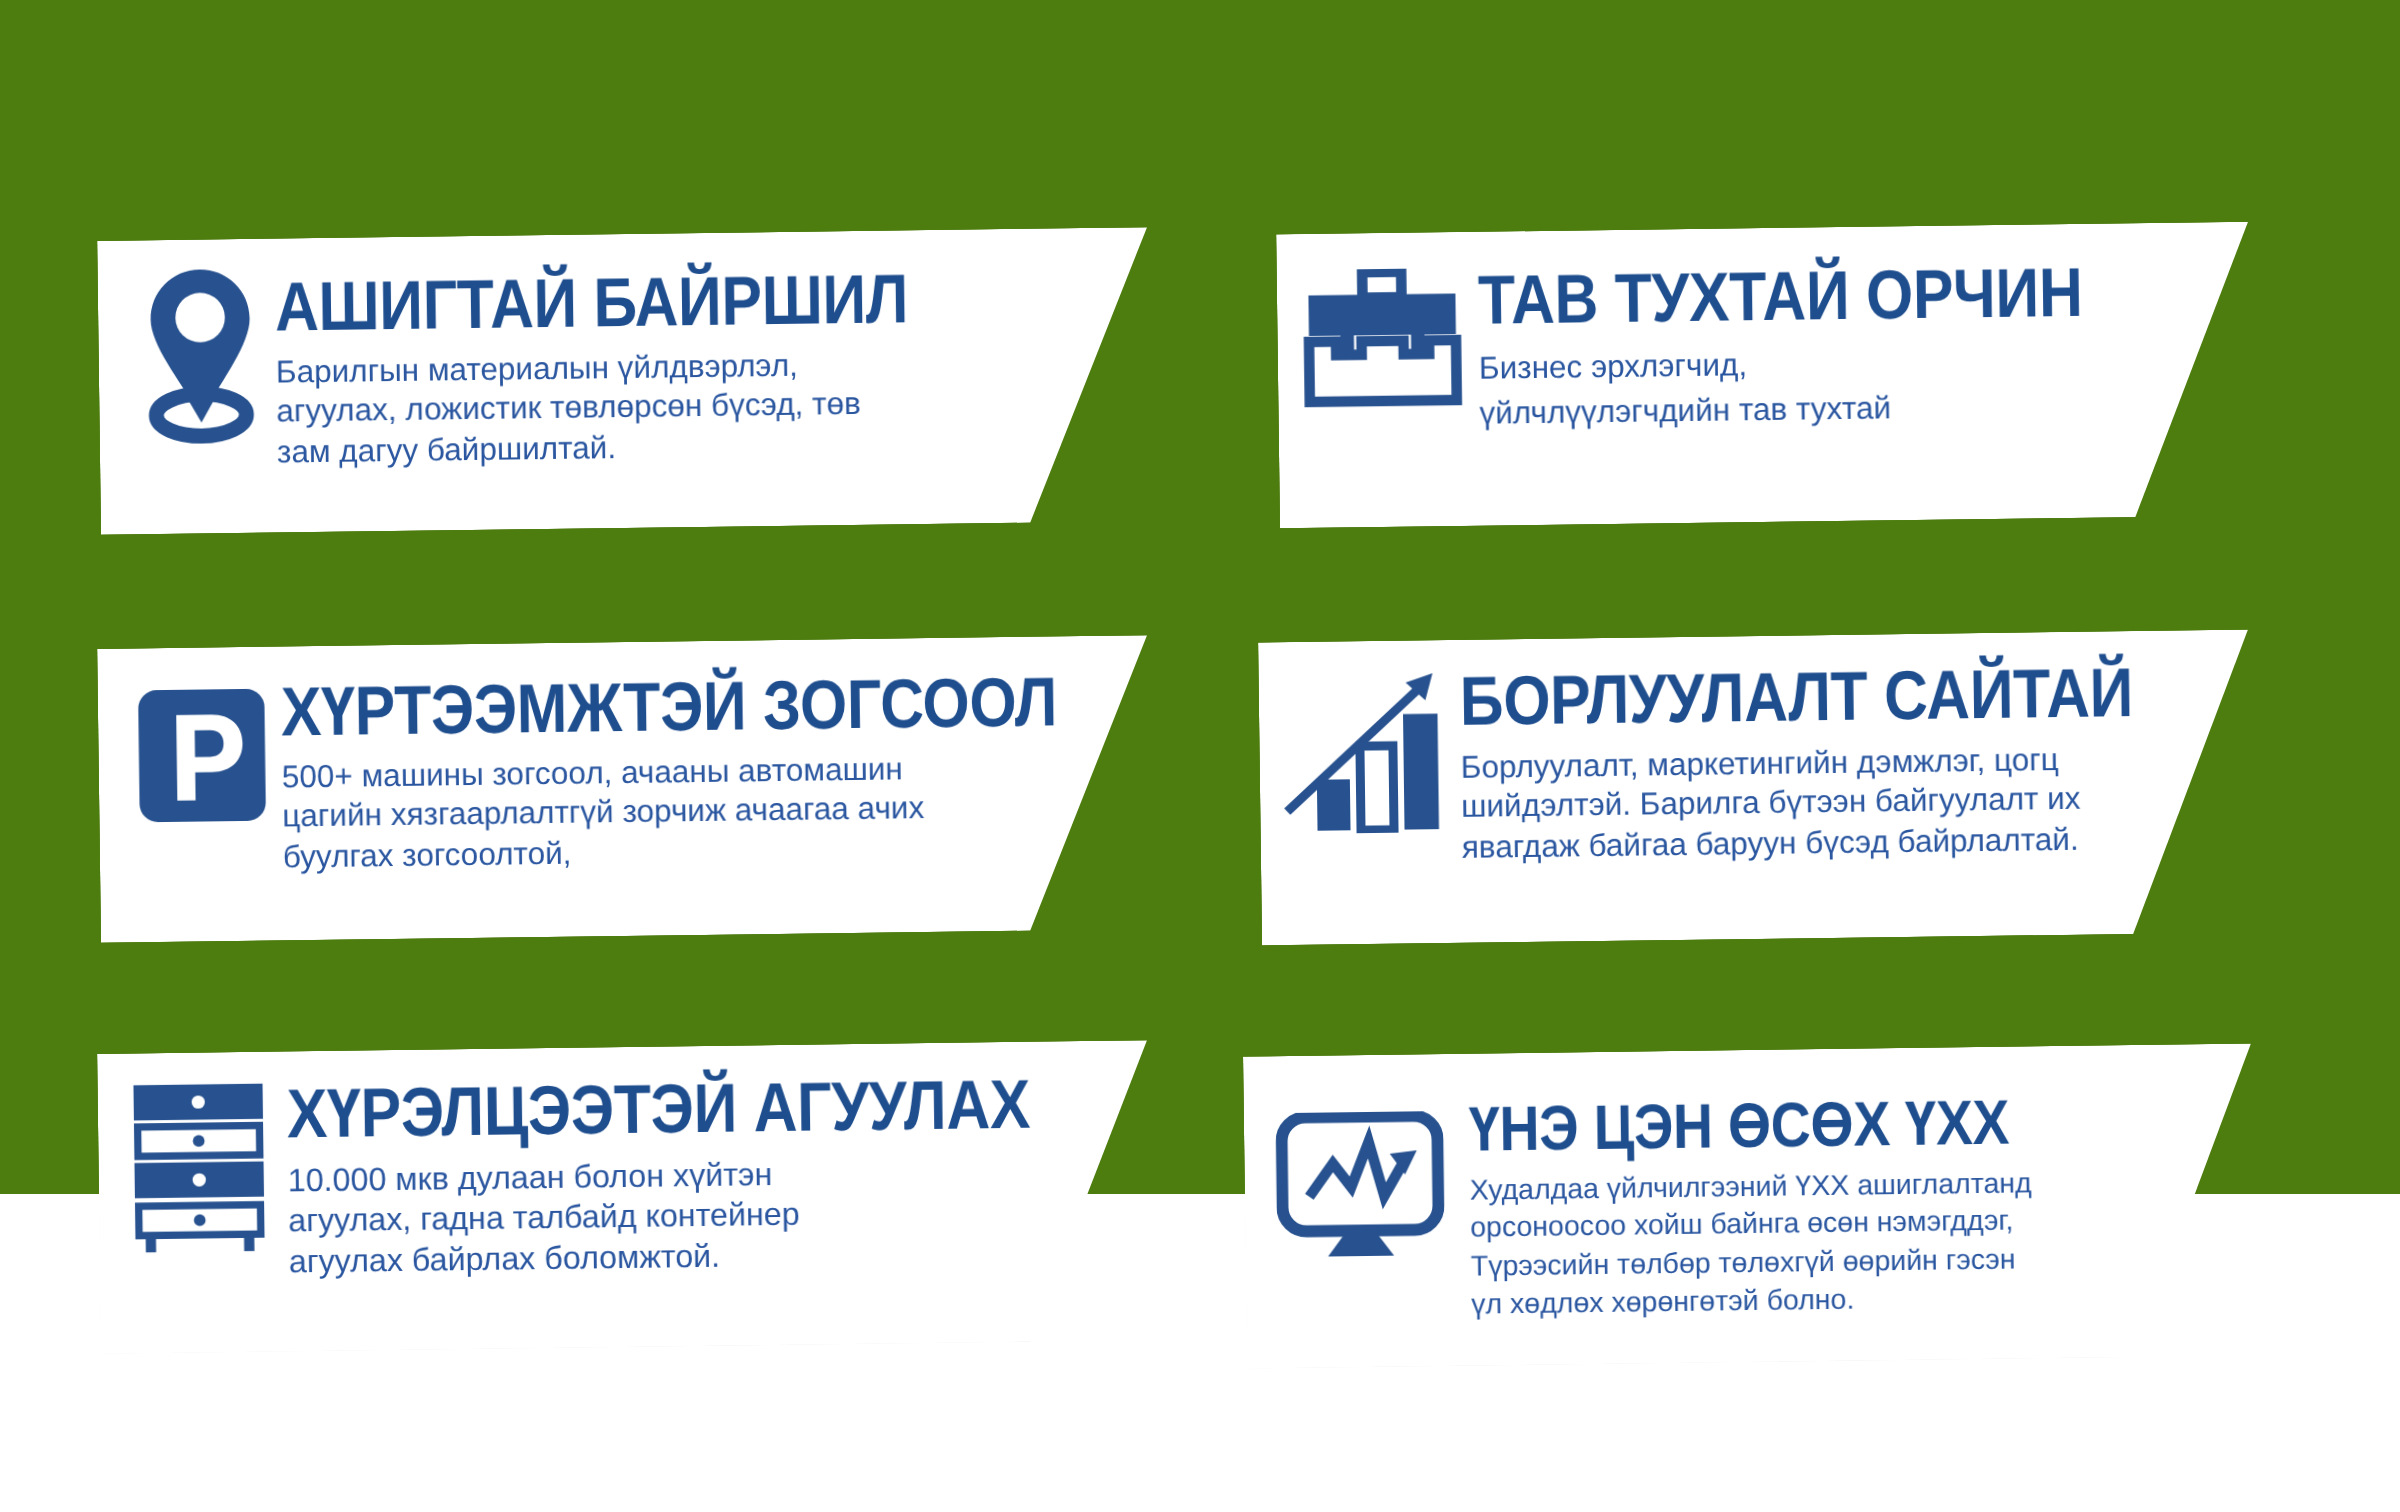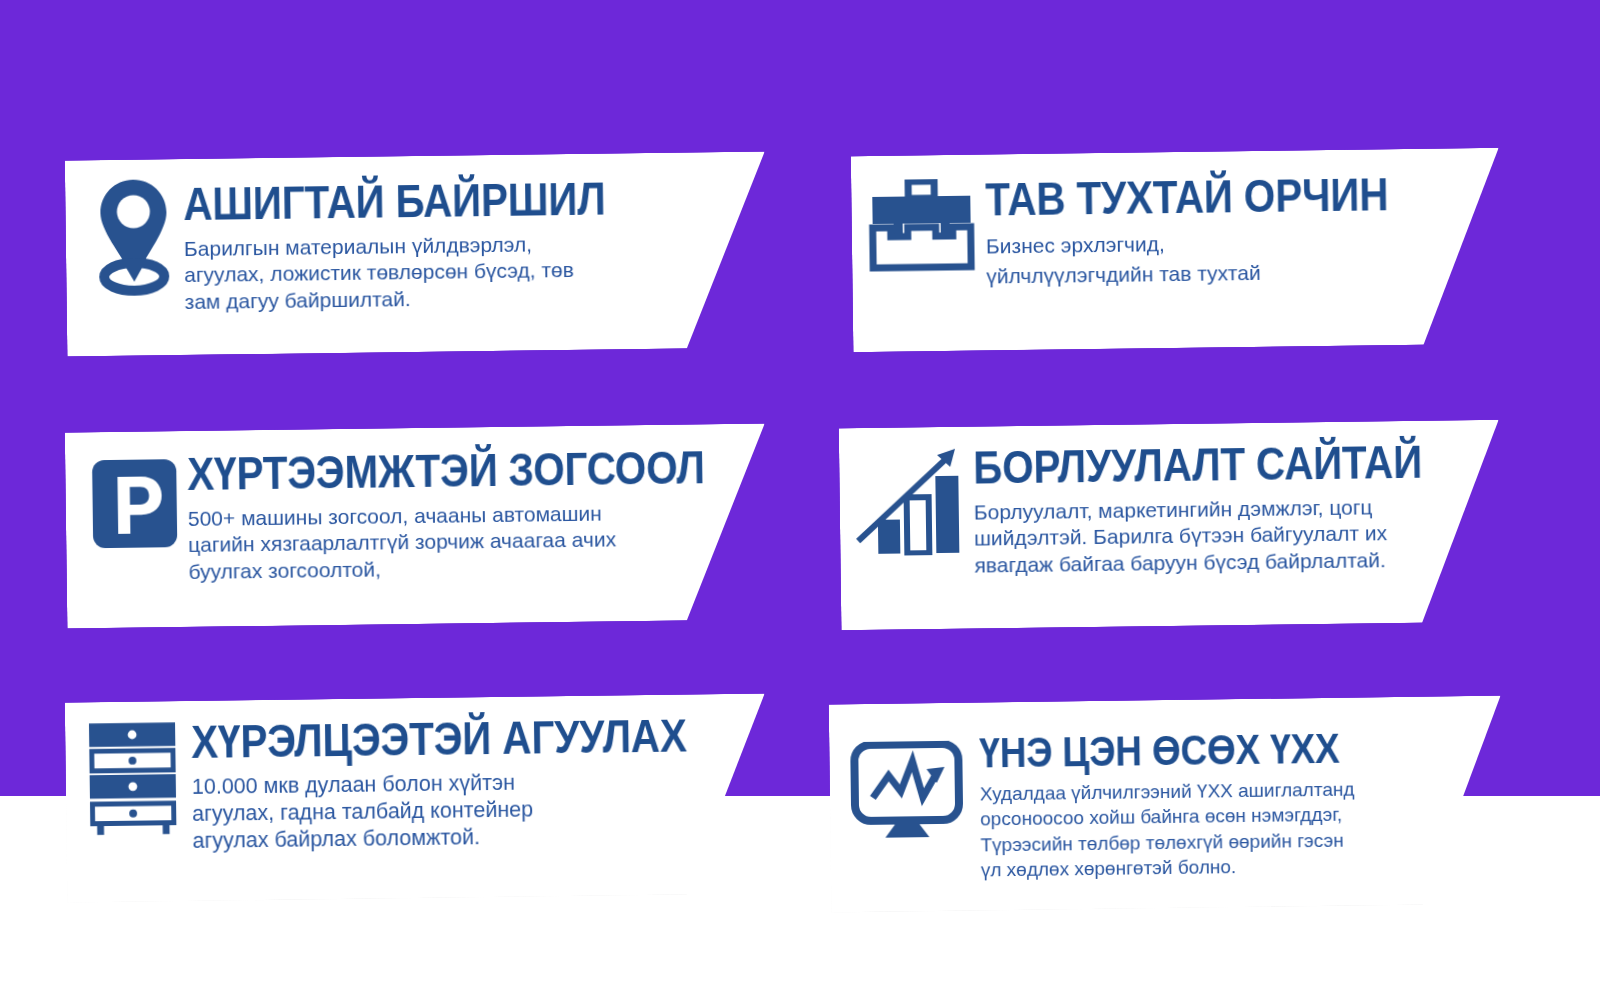--- a/index.html
+++ b/index.html
@@ -7,21 +7,21 @@
   html, body {
     width:1600px; height:1008px;
     background:#ffffff;
     font-family:"Liberation Sans", sans-serif;
     overflow:hidden;
   }
 
   #board {
     position:relative;
     width:1600px; height:796px;
-    background:#6d28d9;
+    background:#4d7c0f;
   }
 
   
   .card {
     position:absolute;
     background:#ffffff;
     display:flex;
     align-items:flex-start;
     filter: drop-shadow(7px 10px 9px rgba(120,120,128,0.33));
   }

